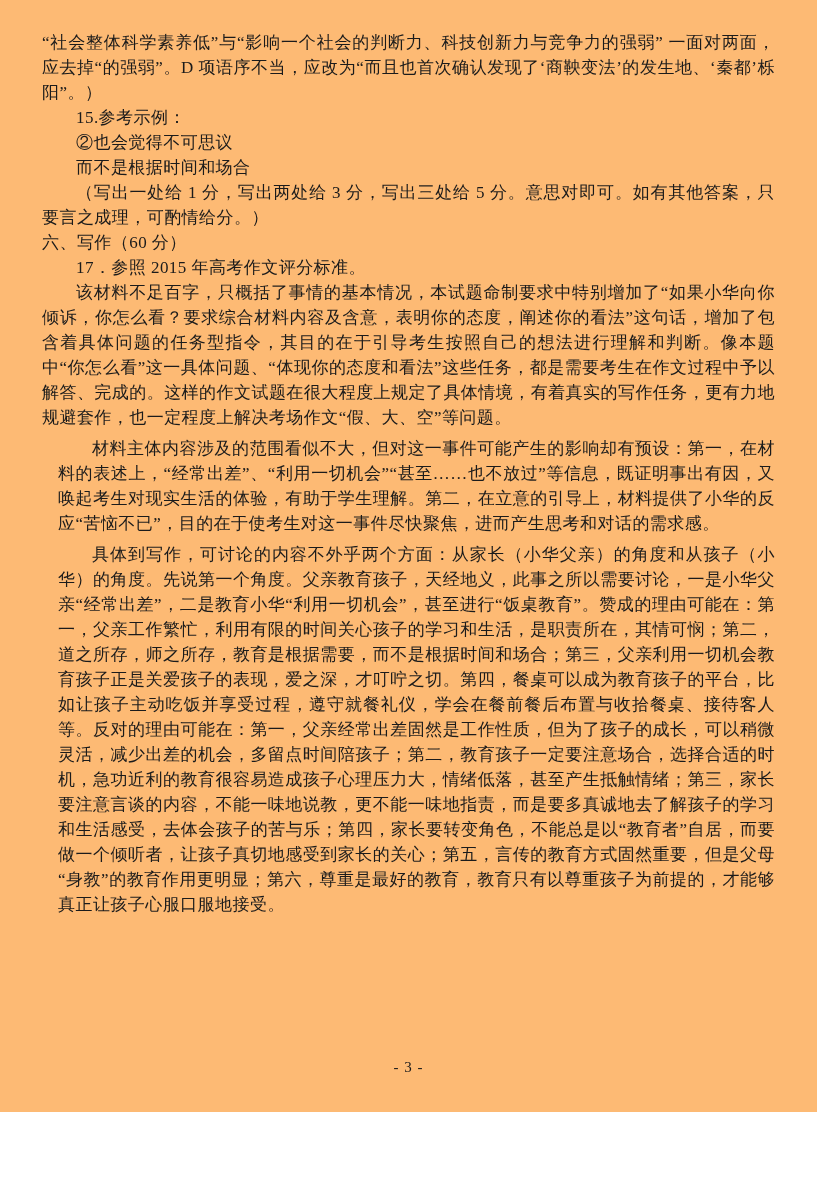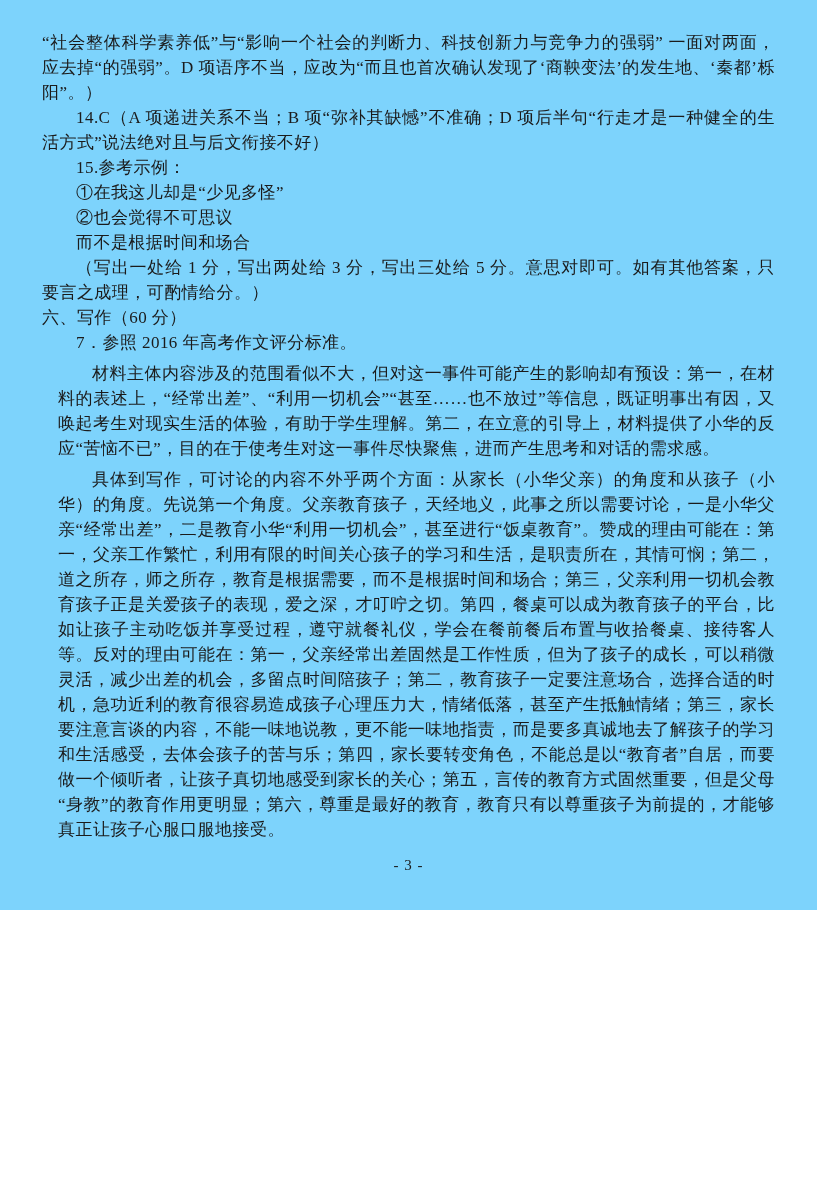--- a/index.html
+++ b/index.html
@@ -3,22 +3,22 @@
 <meta charset="utf-8">
 <style>
   html, body {
     margin: 0;
     padding: 0;
     background: #ffffff;
   }
   .page {
     position: relative;
     width: 817px;
-    height: 910px;
-    background: #7dd3fc;
+    height: 1112px;
+    background: #fdba74;
     overflow: hidden;
     font-family: "Liberation Serif", "DejaVu Serif", serif;
     color: #1b1b1b;
   }
   .content {
     position: absolute;
     top: 30px;
     left: 42px;
     width: 733px;
     font-size: 17px;
@@ -51,25 +51,24 @@
     letter-spacing: 1px;
     color: #1b1b1b;
   }
 </style>
 </head>
 <body>
 
 <div class="page">
   <div class="content" id="paragraph-container">
       <p class="">“社会整体科学素养低”与“影响一个社会的判断力、科技创新力与竞争力的强弱” 一面对两面，应去掉“的强弱”。D 项语序不当，应改为“而且也首次确认发现了‘商鞅变法’的发生地、‘秦都’栎阳”。）</p>
-      <p class="indent">14.C（A 项递进关系不当；B 项“弥补其缺憾”不准确；D 项后半句“行走才是一种健全的生活方式”说法绝对且与后文衔接不好）</p>
       <p class="indent">15.参考示例：</p>
-      <p class="indent">①在我这儿却是“少见多怪”</p>
       <p class="indent">②也会觉得不可思议</p>
       <p class="indent">而不是根据时间和场合</p>
       <p class="indent">（写出一处给 1 分，写出两处给 3 分，写出三处给 5 分。意思对即可。如有其他答案，只要言之成理，可酌情给分。）</p>
       <p class="bold">六、写作（60 分）</p>
-      <p class="indent">7．参照 2016 年高考作文评分标准。</p>
+      <p class="indent">17．参照 2015 年高考作文评分标准。</p>
+      <p class="indent">该材料不足百字，只概括了事情的基本情况，本试题命制要求中特别增加了“如果小华向你倾诉，你怎么看？要求综合材料内容及含意，表明你的态度，阐述你的看法”这句话，增加了包含着具体问题的任务型指令，其目的在于引导考生按照自己的想法进行理解和判断。像本题中“你怎么看”这一具体问题、“体现你的态度和看法”这些任务，都是需要考生在作文过程中予以解答、完成的。这样的作文试题在很大程度上规定了具体情境，有着真实的写作任务，更有力地规避套作，也一定程度上解决考场作文“假、大、空”等问题。</p>
       <p class="indent gap">材料主体内容涉及的范围看似不大，但对这一事件可能产生的影响却有预设：第一，在材料的表述上，“经常出差”、“利用一切机会”“甚至……也不放过”等信息，既证明事出有因，又唤起考生对现实生活的体验，有助于学生理解。第二，在立意的引导上，材料提供了小华的反应“苦恼不已”，目的在于使考生对这一事件尽快聚焦，进而产生思考和对话的需求感。</p>
       <p class="indent gap">具体到写作，可讨论的内容不外乎两个方面：从家长（小华父亲）的角度和从孩子（小华）的角度。先说第一个角度。父亲教育孩子，天经地义，此事之所以需要讨论，一是小华父亲“经常出差”，二是教育小华“利用一切机会”，甚至进行“饭桌教育”。赞成的理由可能在：第一，父亲工作繁忙，利用有限的时间关心孩子的学习和生活，是职责所在，其情可悯；第二，道之所存，师之所存，教育是根据需要，而不是根据时间和场合；第三，父亲利用一切机会教育孩子正是关爱孩子的表现，爱之深，才叮咛之切。第四，餐桌可以成为教育孩子的平台，比如让孩子主动吃饭并享受过程，遵守就餐礼仪，学会在餐前餐后布置与收拾餐桌、接待客人等。反对的理由可能在：第一，父亲经常出差固然是工作性质，但为了孩子的成长，可以稍微灵活，减少出差的机会，多留点时间陪孩子；第二，教育孩子一定要注意场合，选择合适的时机，急功近利的教育很容易造成孩子心理压力大，情绪低落，甚至产生抵触情绪；第三，家长要注意言谈的内容，不能一味地说教，更不能一味地指责，而是要多真诚地去了解孩子的学习和生活感受，去体会孩子的苦与乐；第四，家长要转变角色，不能总是以“教育者”自居，而要做一个倾听者，让孩子真切地感受到家长的关心；第五，言传的教育方式固然重要，但是父母 “身教”的教育作用更明显；第六，尊重是最好的教育，教育只有以尊重孩子为前提的，才能够真正让孩子心服口服地接受。</p>
     </div>
   <div class="footer">- 3 -</div>
 </div>
 
 </body></html>

